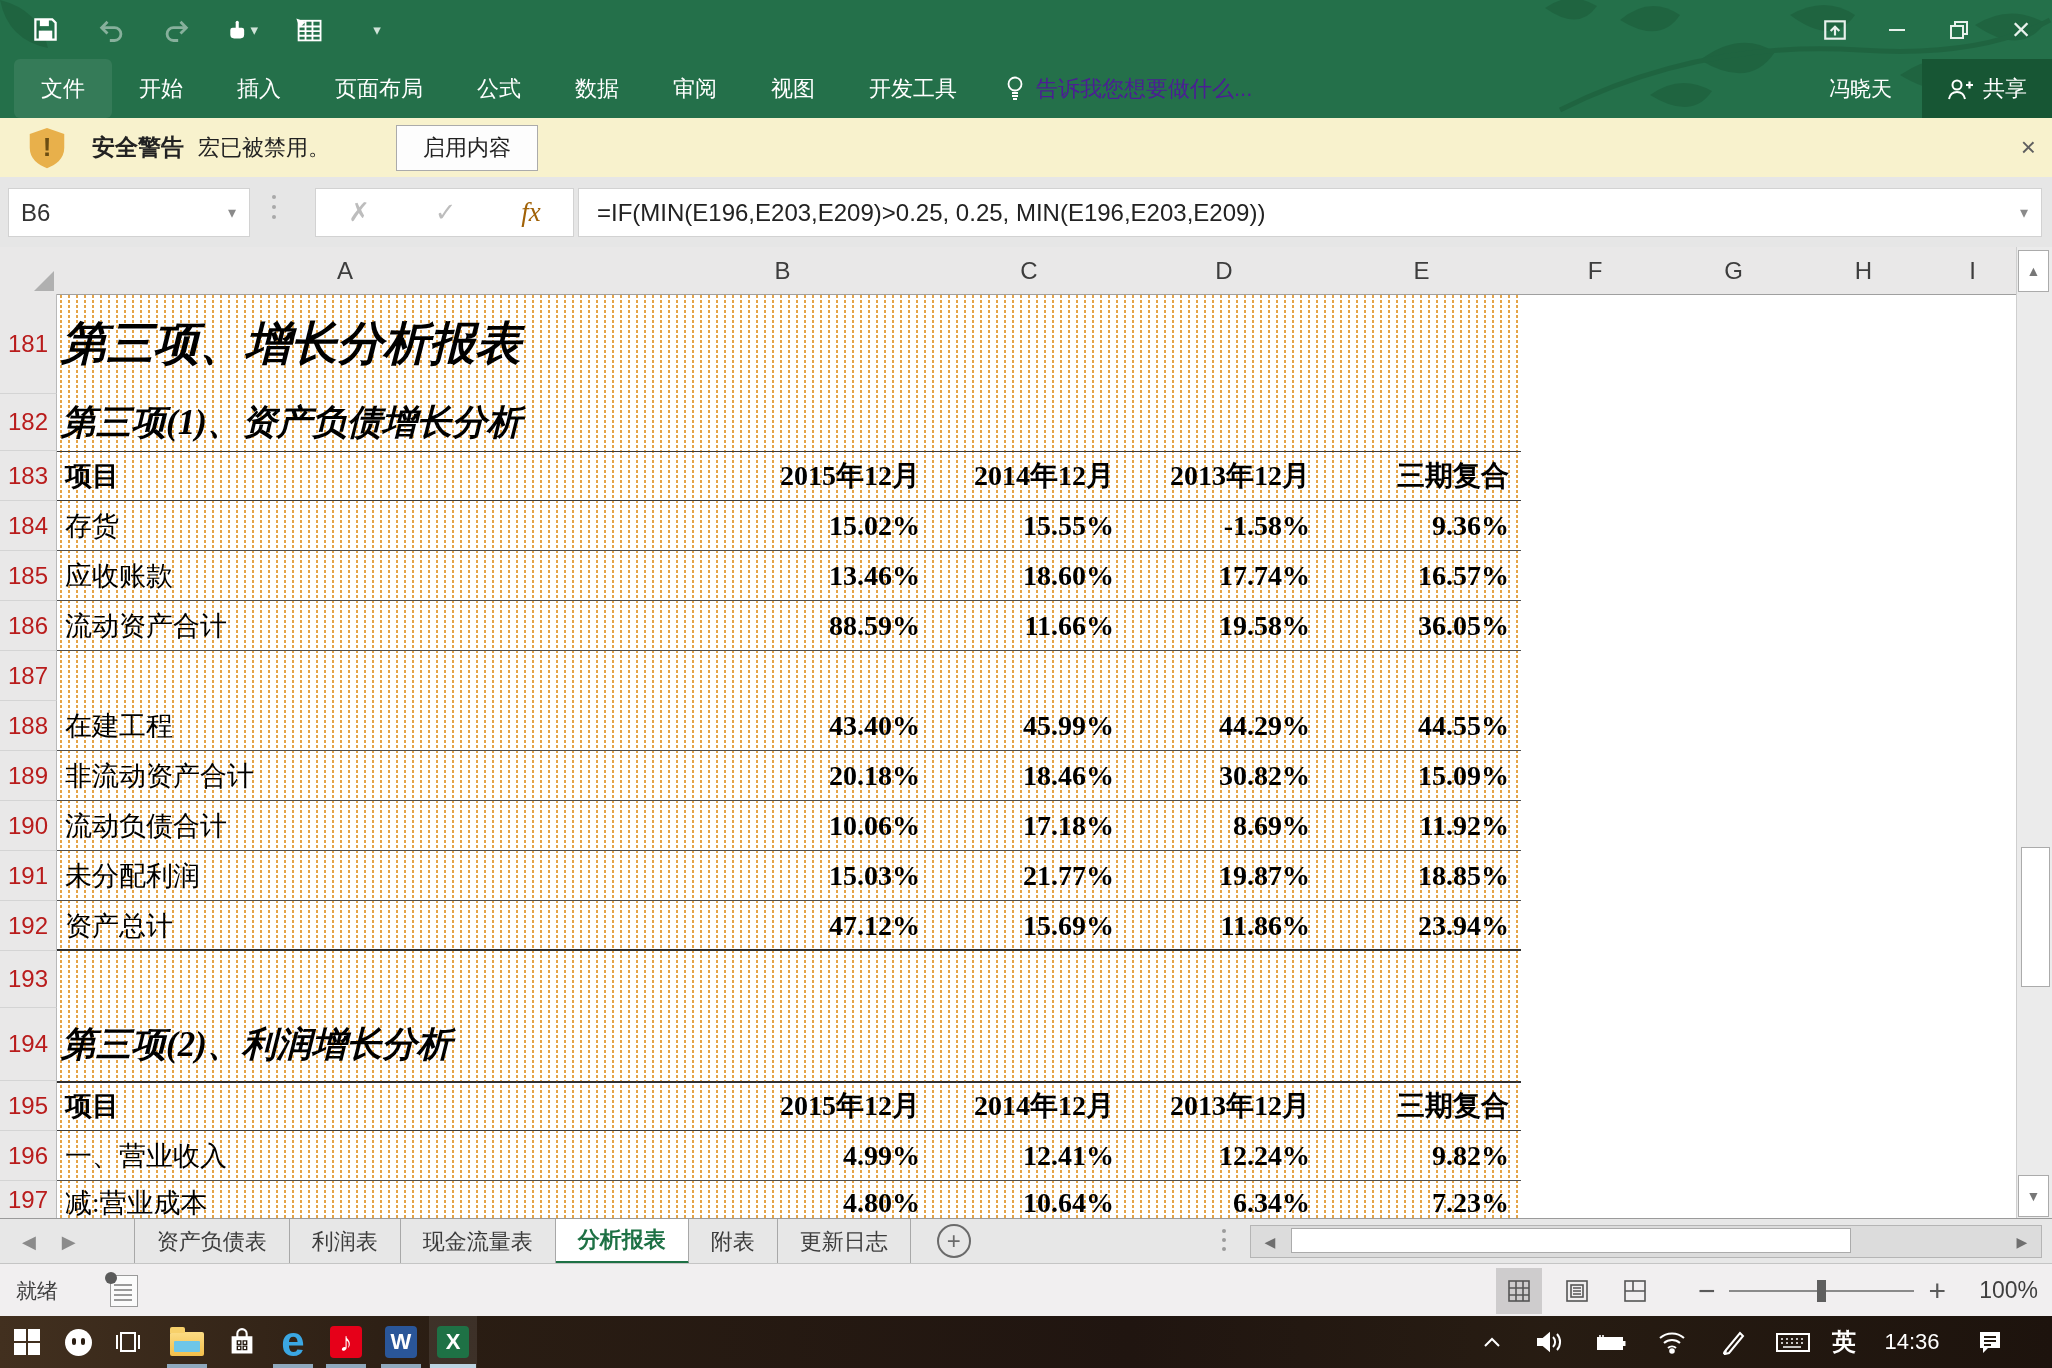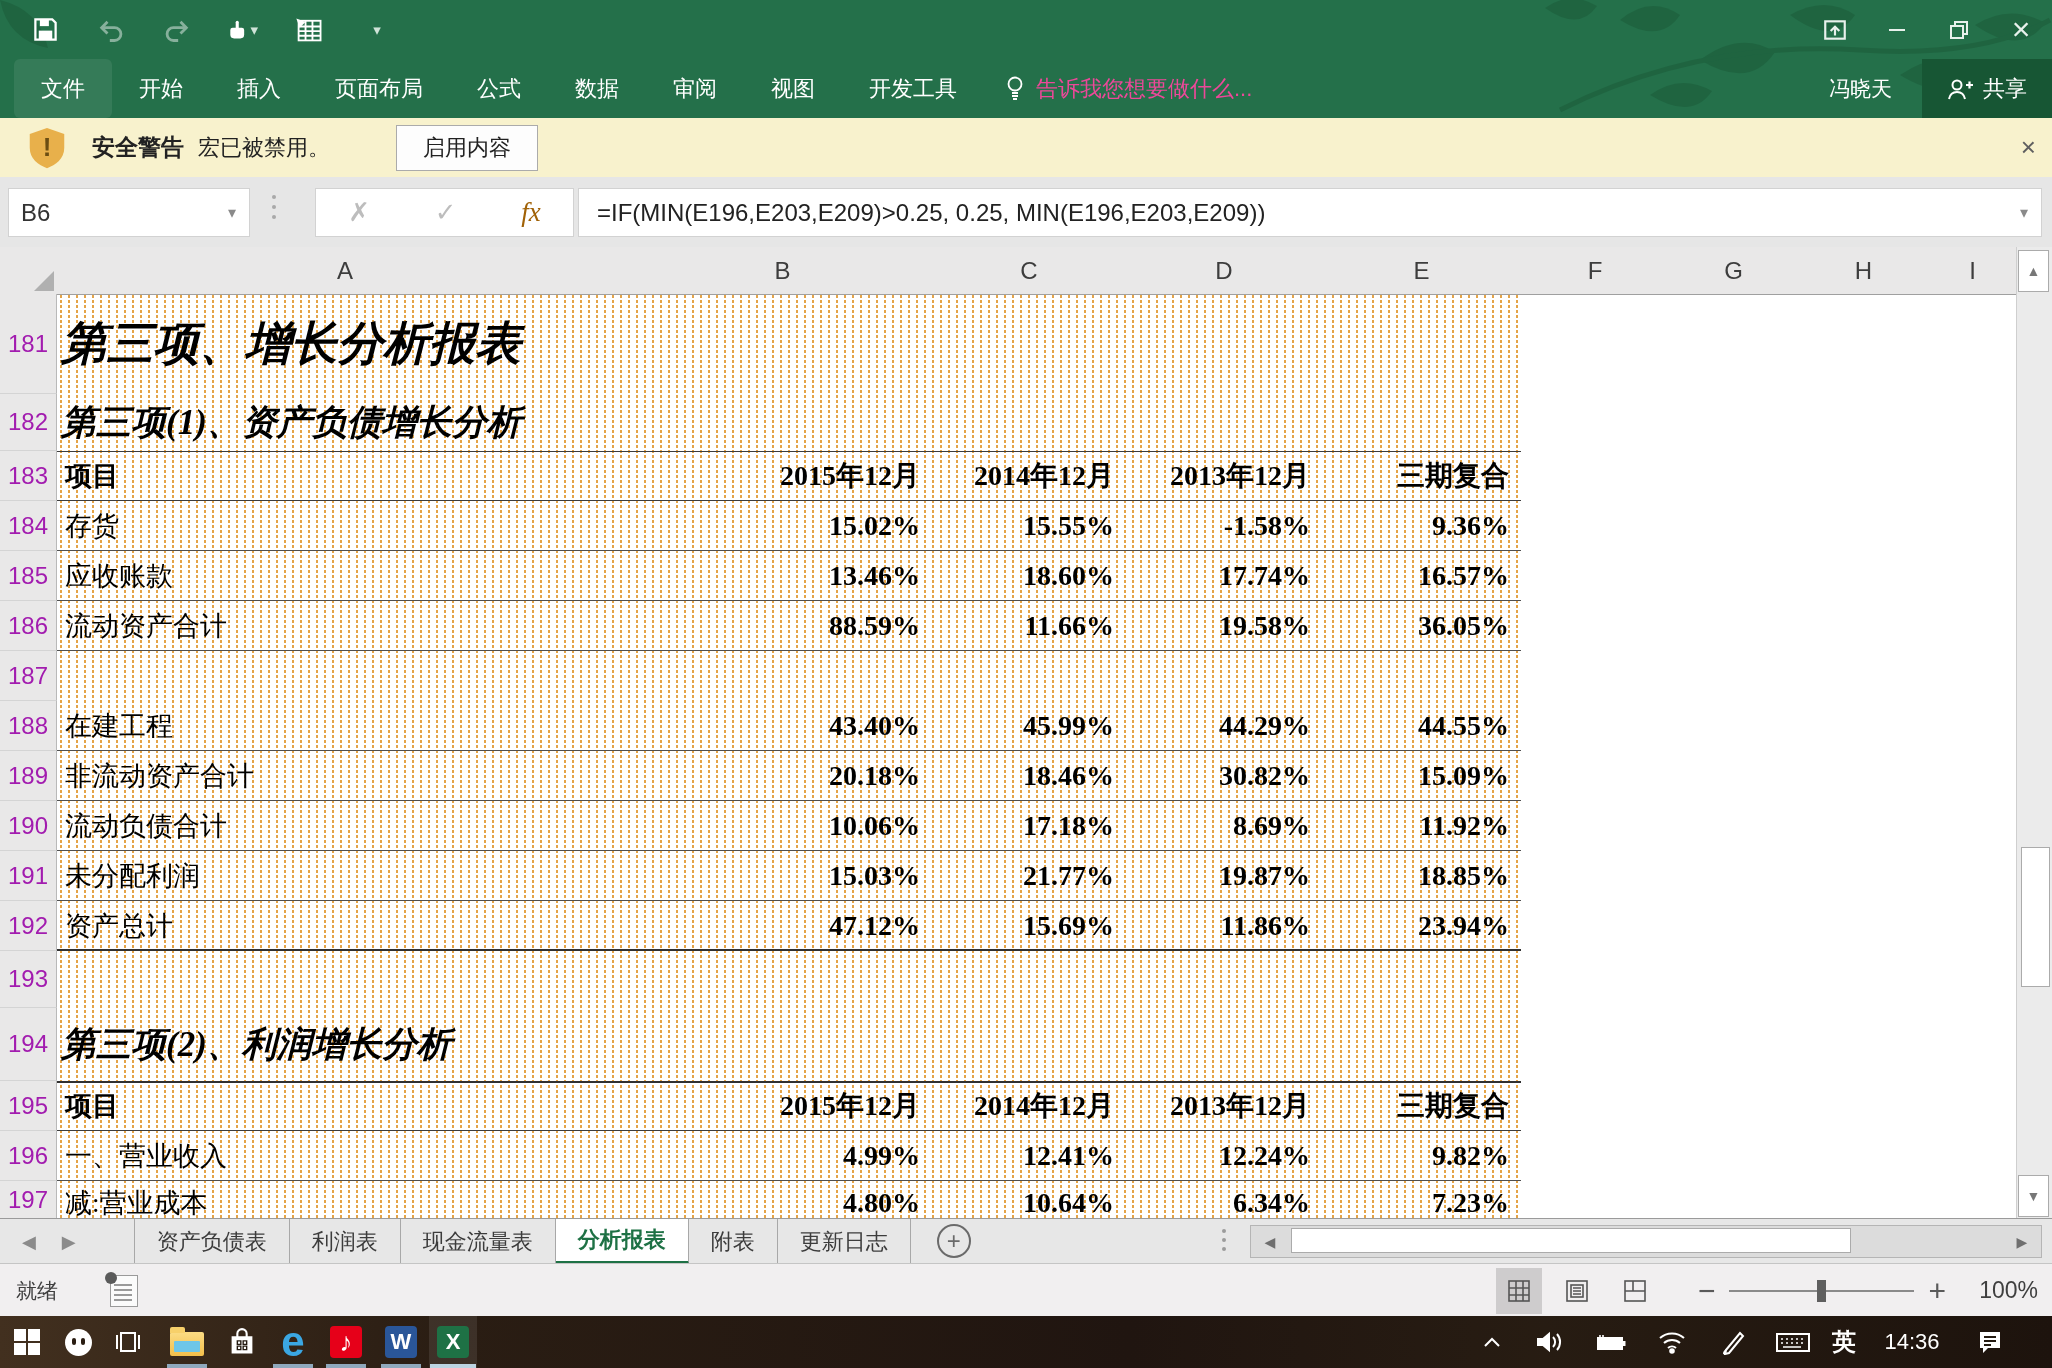--- a/index.html
+++ b/index.html
@@ -15,21 +15,21 @@
   .ddglyph{color:#cfe3d8;font-size:15px;margin-left:4px;}
   .wintitle{position:absolute;left:0;top:0;width:2052px;height:59px;line-height:59px;text-align:center;
             color:#fff;font-size:21px;z-index:2;}
   .wincontrols{position:absolute;right:0;top:0;height:59px;display:flex;z-index:3;}
   .wbtn{width:62px;height:59px;display:flex;align-items:center;justify-content:center;color:#e8f1ec;font-size:24px;}
   .minbar{width:16px;height:2px;background:#e8f1ec;}
   
   .tabs{position:absolute;left:14px;top:0;height:59px;display:flex;align-items:stretch;z-index:3;}
   .rtab{padding:0 27px;display:flex;align-items:center;color:#fff;font-size:22px;border-radius:6px;}
   .rtab.file{background:rgba(255,255,255,.08);}
-  .tellme{display:flex;align-items:center;gap:10px;color:#ec4899;font-size:22px;padding:0 20px;}
+  .tellme{display:flex;align-items:center;gap:10px;color:#4c1d95;font-size:22px;padding:0 20px;}
   .ribbonright{position:absolute;right:0;top:0;height:59px;display:flex;align-items:stretch;z-index:3;}
   .username{display:flex;align-items:center;color:#fff;font-size:21px;padding:0 30px;}
   .sharebtn{width:130px;background:#175634;display:flex;align-items:center;justify-content:center;
             gap:10px;color:#fff;font-size:22px;}
   
   .warnbar{position:absolute;left:0;top:118px;width:2052px;height:59px;background:#f8f2cd;
            display:flex;align-items:center;border-bottom:1px solid #e3dcb0;}
   .shieldwrap{position:relative;width:46px;height:46px;margin-left:24px;}
   .shieldex{position:absolute;left:0;top:0;width:46px;height:46px;display:flex;align-items:center;
             justify-content:center;color:#6b4d12;font-size:26px;font-weight:bold;}
@@ -60,21 +60,21 @@
   .grid{position:absolute;left:0;top:247px;width:2052px;height:971px;background:#fff;}
   .cornercell{position:absolute;left:0;top:0;width:57px;height:47px;background:#e9e8e8;
               border-right:1px solid #b9b9b9;border-bottom:1px solid #9f9f9f;}
   .cornercell i{position:absolute;right:3px;bottom:3px;width:0;height:0;
                 border-left:20px solid transparent;border-bottom:20px solid #b0b0b0;}
   .colhdr{position:absolute;top:0;height:47px;background:#e9e8e8;border-right:1px solid #c6c6c6;
           border-bottom:1px solid #9f9f9f;display:flex;align-items:center;justify-content:center;
           font-size:24px;color:#3d3d3d;}
   .rowhdr{position:absolute;left:0;width:57px;background:#e9e8e8;border-right:1px solid #b9b9b9;
           border-bottom:1px solid #d4d4d4;display:flex;align-items:center;justify-content:flex-end;
-          padding-right:8px;box-sizing:border-box;font-size:24px;color:#a21caf;}
+          padding-right:8px;box-sizing:border-box;font-size:24px;color:#b91c1c;}
   .dots{position:absolute;left:57px;top:47px;width:1464px;height:924px;
         background-image:radial-gradient(circle, rgba(224,148,40,.85) 1.3px, transparent 1.45px);
         background-size:8px 5px;}
   
   .srow{position:absolute;left:57px;width:1464px;box-sizing:border-box;display:flex;}
   .cell{box-sizing:border-box;overflow:hidden;white-space:nowrap;}
   .cA{width:576px;} .cB{width:299px;} .cC{width:194px;} .cD{width:196px;} .cE{width:199px;}
   .lbl{font-family:"Liberation Serif",serif;font-size:27px;color:#000;padding-left:8px;}
   .num{font-family:"Liberation Serif",serif;font-size:28px;font-weight:bold;color:#000;
        text-align:right;padding-right:12px;}

